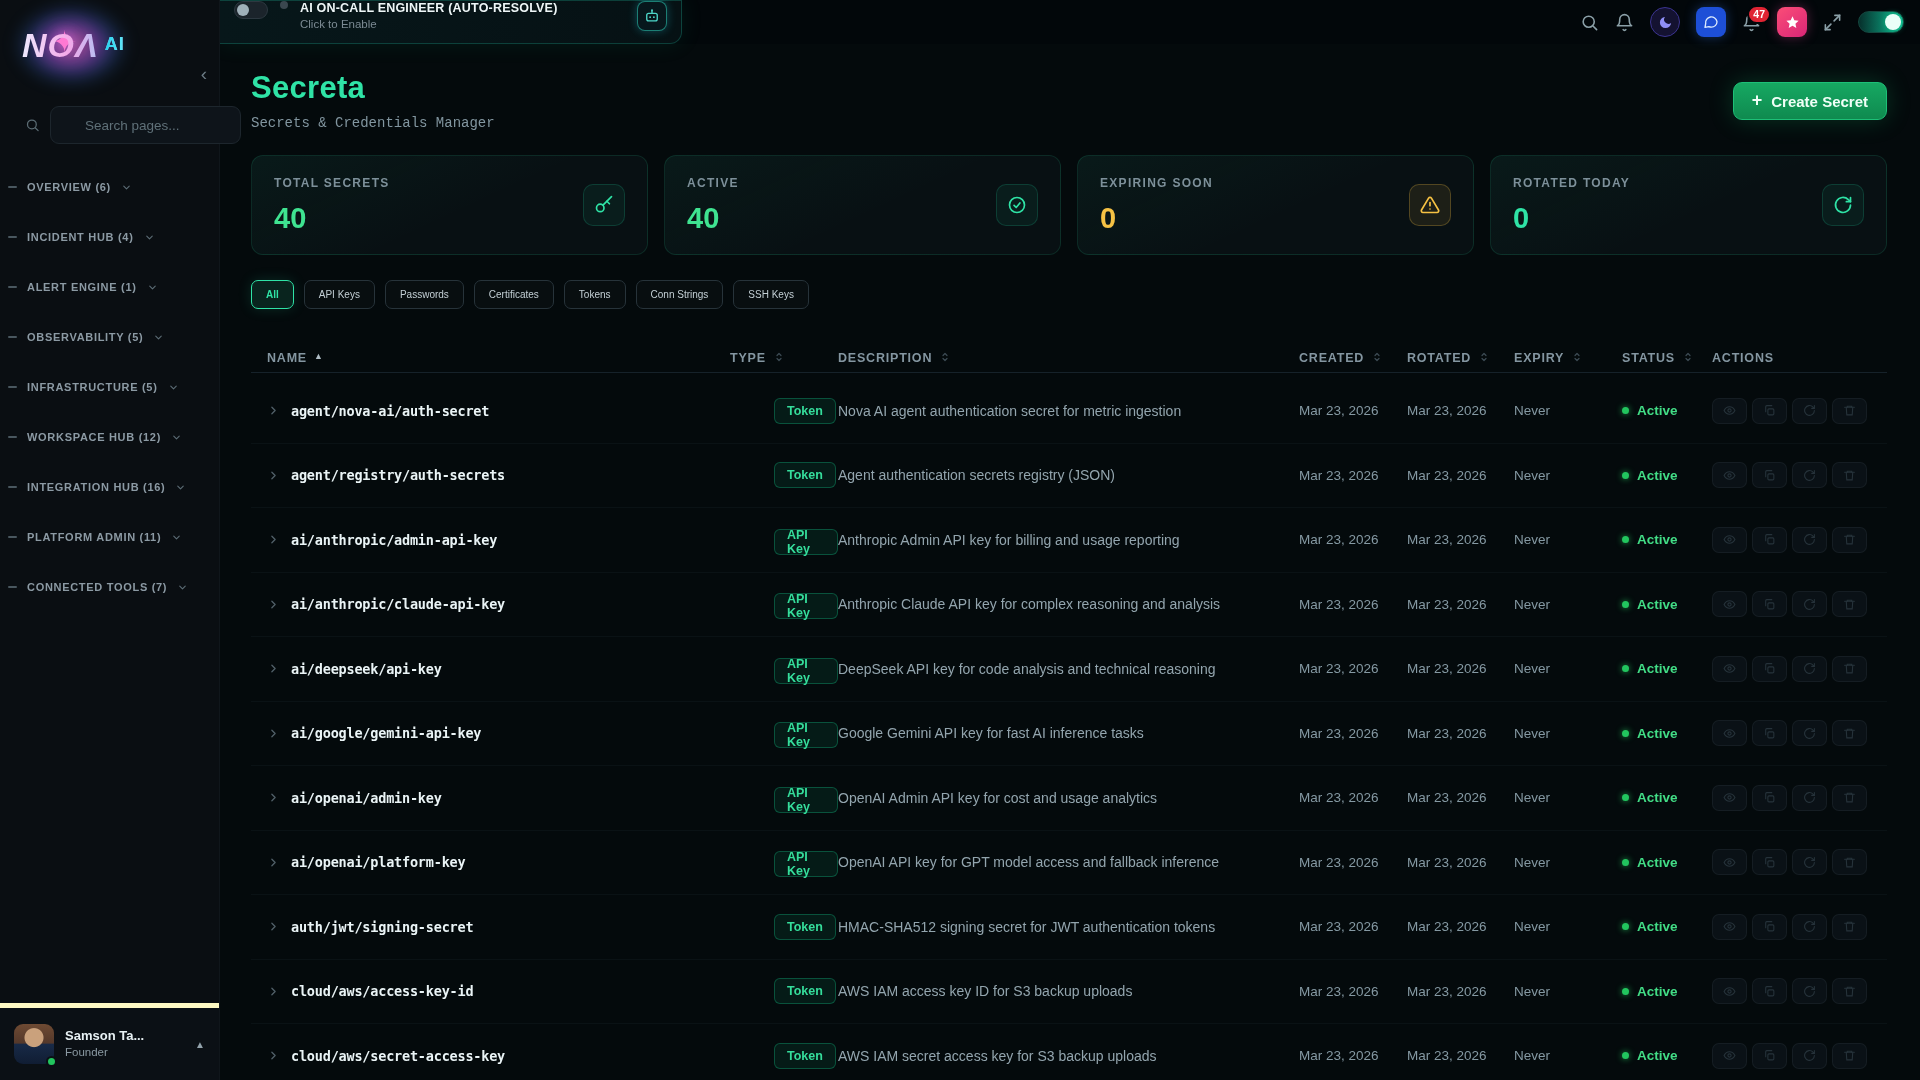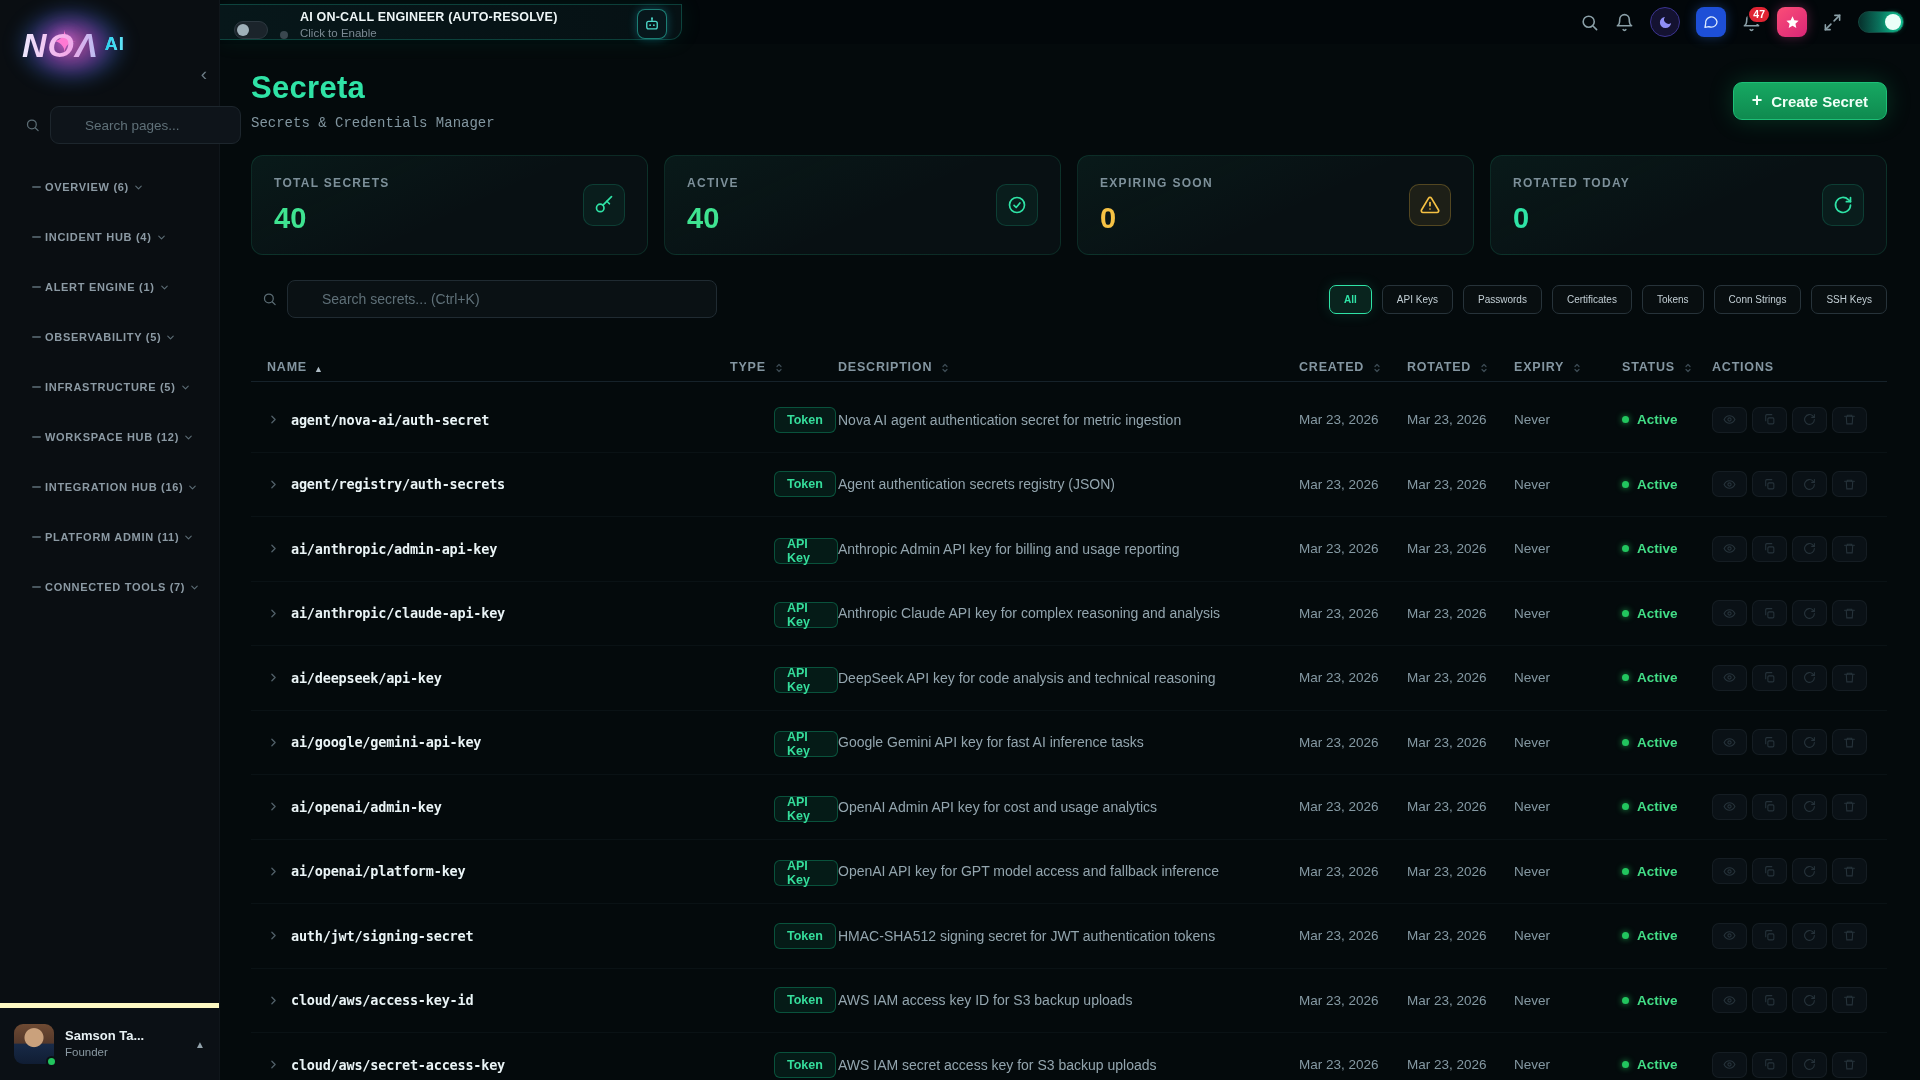--- a/index.html
+++ b/index.html
@@ -23,41 +23,41 @@
     background:linear-gradient(90deg,#22d3ee,#67e8f9); -webkit-background-clip:text; background-clip:text; color:transparent; }
   .collapse-btn { position:absolute; top:64px; right:12px; color:#69commande7a84; color:#6b7a84; font-size:19px; line-height:1; cursor:pointer; }
   .side-search { position:relative; margin:10px 14px 4px; height:38px; }
   .side-search svg, .main-search svg { position:absolute; left:11px; top:50%; transform:translateY(-50%);
     width:15px; height:15px; color:#5b6c74; }
   .side-search input, .main-search input { width:100%; height:100%; background:#0e141a; border:1px solid #1d262d;
     border-radius:9px; color:#cfdade; font-size:13.5px; padding-left:34px; outline:none;
     font-family:"Liberation Sans", sans-serif;margin-left:36px; }
   .side-search input::placeholder, .main-search input::placeholder { color:#5f7078; }
   .nav { margin-top:14px; display:flex; flex-direction:column; }
-  .nav-item { height:50px; display:flex; align-items:center; gap:4px; padding:0 14px 0 32px;
+  .nav-item { height:50px; display:flex; align-items:center; gap:10px; padding:0 14px 0 8px;
     color:#8c9aa4; font-size:11px; font-weight:700; letter-spacing:.7px; cursor:pointer; white-space:nowrap; }
   .nav-tick { width:9px; height:2px; background:#49575f; border-radius:2px; flex:0 0 auto; }
   .nav-chevron { display:flex; color:#5c6c75; }
   .nav-chevron svg { width:11px; height:11px; }
   .user-card { margin-top:auto; border-top:5px solid #fef9c3; background:#0b1015; padding:16px 14px;
     min-height:76px; display:flex; align-items:center; gap:11px; cursor:pointer; }
   .avatar { width:40px; height:40px; border-radius:9px; position:relative; flex:0 0 auto;
     background:radial-gradient(circle at 50% 34%, #caa17c 0 9px, rgba(0,0,0,0) 10px),
       linear-gradient(180deg,#6e4a33 0%, #54382a 48%, #182a47 50%, #101d33 100%); }
   .online-dot { position:absolute; bottom:-3px; right:-3px; width:11px; height:11px; border-radius:50%;
     background:#22c55e; border:2px solid #0b1015; }
   .user-meta { line-height:1.2; min-width:0; }
   .user-name { font-size:13px; font-weight:700; color:#e8f1f4; white-space:nowrap; }
   .user-role { font-size:11.5px; color:#8a99a2; margin-top:3px; }
   .user-expand { margin-left:auto; color:#93a3ac; font-size:10px; }
 
   
   .main-col { flex:1; display:flex; flex-direction:column; min-width:0; background:#040a0c; }
   .topbar { height:44px; flex:0 0 44px; display:flex; align-items:center; background:#02070a; }
-  .oncall { height:36px; width:462px; display:flex; align-items:flex-end; gap:12px; padding:0 14px;
+  .oncall { height:44px; width:462px; display:flex; align-items:flex-start; gap:12px; padding:0 14px;
     background:linear-gradient(90deg,#07171a,#061114); border:1px solid rgba(34,197,166,.25); border-left:none;
     border-radius:0 0 12px 0; box-shadow:0 0 22px rgba(16,185,129,.10); cursor:pointer; }
   .mini-toggle { width:34px; height:18px; border-radius:10px; background:#1b242b; border:1px solid #2c3840;
     position:relative; flex:0 0 auto; }
   .mini-toggle .knob { position:absolute; left:2px; top:2px; width:12px; height:12px; border-radius:50%; background:#9fb0b9; }
   .oncall-dot { width:8px; height:8px; border-radius:50%; background:#3a474f; flex:0 0 auto; }
   .oncall-title { font-size:12.5px; font-weight:700; color:#eef6f7; letter-spacing:.2px; white-space:nowrap; }
   .oncall-sub { font-size:11.5px; color:#7b8a93; margin-top:3px; }
   .robot-box { margin-left:auto; width:30px; height:30px; border-radius:8px; display:flex; align-items:center;
     justify-content:center; border:1px solid rgba(45,212,190,.55); background:#07171c;
@@ -111,21 +111,21 @@
   .main-search input { border-radius:8px; font-size:14px; background:#0a1114; border-color:#202b32; }
   .chips { display:flex; gap:10px; }
   .chip { height:29px; padding:0 14px; border-radius:7px; border:1px solid #27333a; cursor:pointer;
     background:rgba(255,255,255,.02); color:#c3cfd5; font-size:10px; display:flex; align-items:center;
     font-family:"Liberation Sans", sans-serif; }
   .chip.active { border-color:#2fe3a6; color:#2fe3a6; background:rgba(47,227,166,.12);
     box-shadow:0 0 14px rgba(47,227,166,.15); font-weight:600; }
 
   .grid-cols { display:grid; grid-template-columns:463px 108px 461px 108px 107px 108px 90px 1fr; padding-left:16px; }
   .t-head { margin-top:34px; height:30px; align-items:center; border-bottom:1px solid #16222a; }
-  .th { display:flex; align-items:flex-end; gap:7px; font-size:12.5px; font-weight:700; letter-spacing:.8px;
+  .th { display:flex; align-items:flex-start; gap:7px; font-size:12.5px; font-weight:700; letter-spacing:.8px;
     color:#8496a1; cursor:pointer; }
   .sort-asc { font-size:9px; color:#aebcc4; }
   .sort-idle { display:flex; color:#3d4c55; }
   .sort-idle svg { width:12px; height:12px; }
   .t-body { padding-top:6px; }
   .t-row { height:64.5px; align-items:center; border-bottom:1px solid rgba(125,160,175,.06); cursor:pointer; }
   .cell-name { display:flex; align-items:center; gap:11px; }
   .row-chevron { display:flex; color:#516069; }
   .row-chevron svg { width:13px; height:13px; }
   .secret-name { font-family:"DejaVu Sans Mono", monospace; font-size:13.5px; font-weight:700; color:#eaf4f6;
@@ -388,27 +388,20 @@
     <div class="stat-icon">
               <svg viewBox="0 0 24 24" fill="none" stroke="currentColor" stroke-width="2" stroke-linecap="round" stroke-linejoin="round">
                 <path d="M21 12a9 9 0 1 1-2.6-6.4L21 8"></path>
                 <path d="M21 3v5h-5"></path>
               </svg>
             </div>
   </div>
         </div>
 
       <div class="toolbar">
-        <div class="main-search">
-          <svg viewBox="0 0 24 24" fill="none" stroke="currentColor" stroke-width="2" stroke-linecap="round">
-              <circle cx="11" cy="11" r="7"></circle>
-              <path d="M21 21l-4.3-4.3"></path>
-            </svg>
-          <input type="text" placeholder="Search secrets... (Ctrl+K)" style="">
-        </div>
         <div class="chips">
             <button class="chip active">
               <span>All</span>
             </button>
             <button class="chip">
               <span>API Keys</span>
             </button>
             <button class="chip">
               <span>Passwords</span>
             </button>

